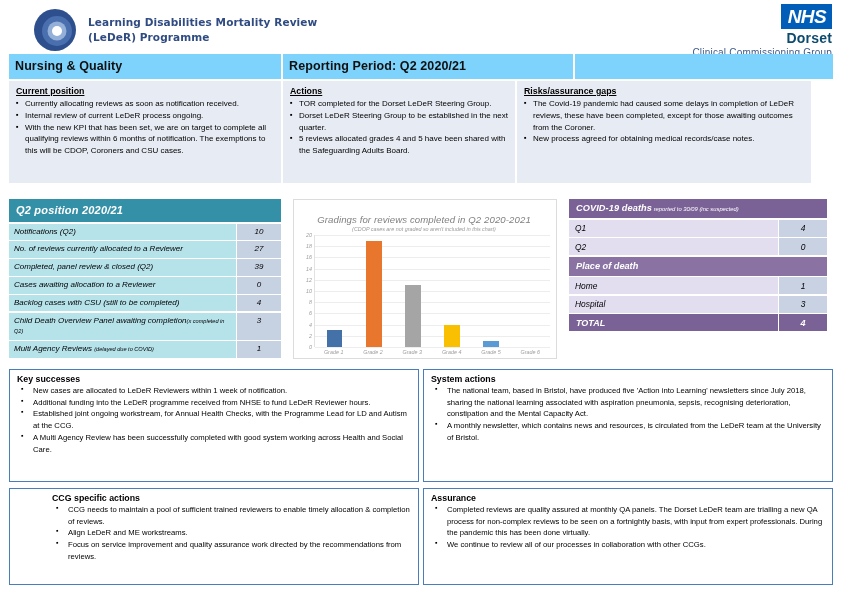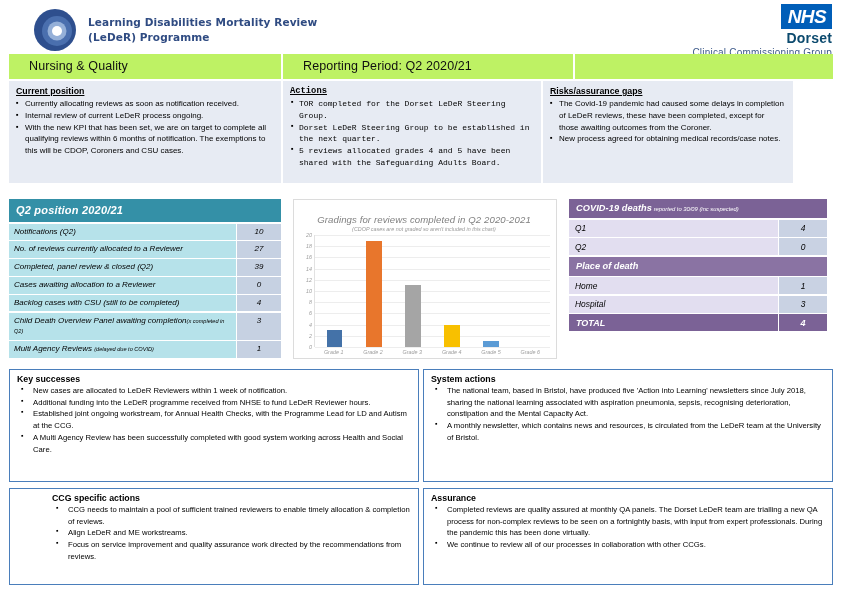--- a/index.html
+++ b/index.html
@@ -84,47 +84,47 @@
     position: absolute;
     left: 9px;
     top: 54px;
     width: 824px;
   }
   .hdr-row {
     display: flex;
     gap: 2px;
   }
   .hdr-cell {
-    background: #bef264;
+    background: #7dd3fc;
     font-size: 12.5px;
-    font-weight: 400;
+    font-weight: 700;
     color: #101010;
-    padding: 5px 8px 6px 20px;
+    padding: 5px 8px 6px 6px;
     box-sizing: border-box;
     letter-spacing: 0.1px;
   }
   .hdr-c1 { width: 272px; }
   .hdr-c2 { width: 290px; }
   .hdr-c3 { width: 258px; }
 
   .body-row {
     display: flex;
     gap: 2px;
     margin-top: 2px;
     align-items: center;
   }
   .body-cell {
     background: #e7ebf3;
     box-sizing: border-box;
     padding: 5px 7px 6px 7px;
     min-height: 102px;
   }
   .body-c1 { width: 272px; }
-  .body-c2 { width: 258px; font-family: Liberation Mono, monospace; }
-  .body-c3 { width: 250px; }
+  .body-c2 { width: 232px; }
+  .body-c3 { width: 294px; }
 
   .sec-title {
     font-size: 8.8px;
     font-weight: 700;
     text-decoration: underline;
     margin-bottom: 2px;
     color: #000;
   }
   ul.bul {
     list-style: none;

